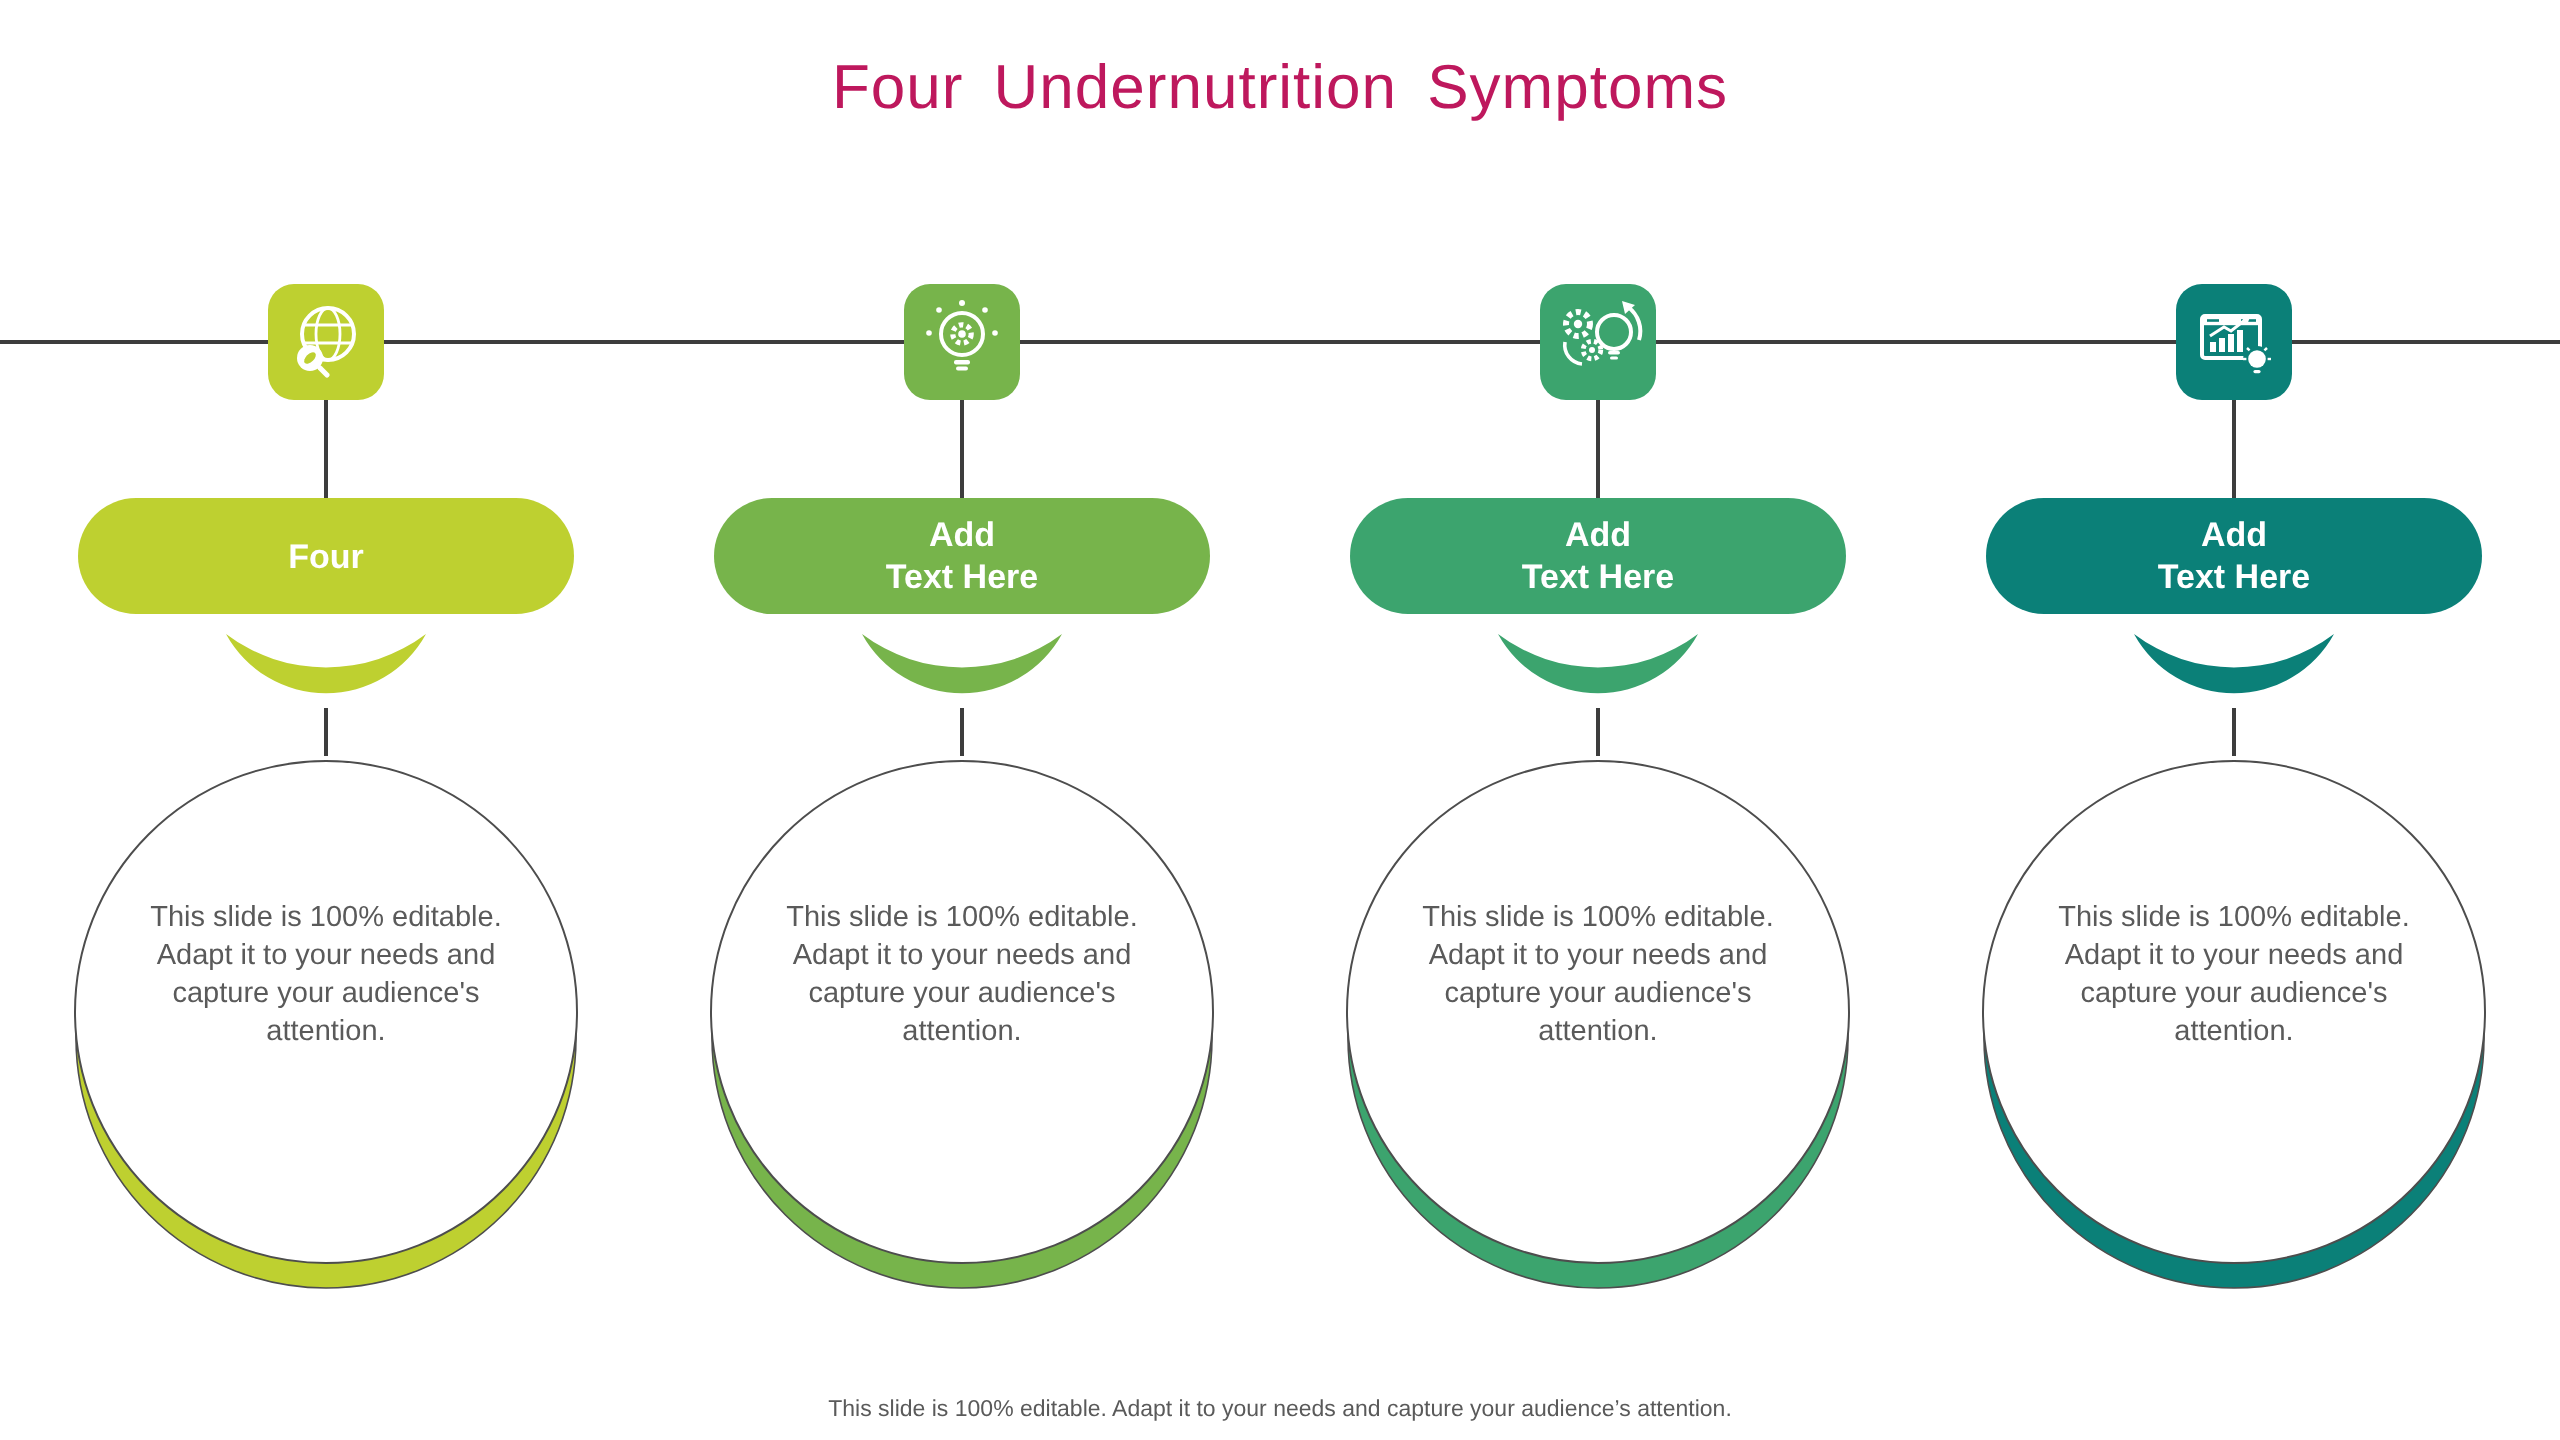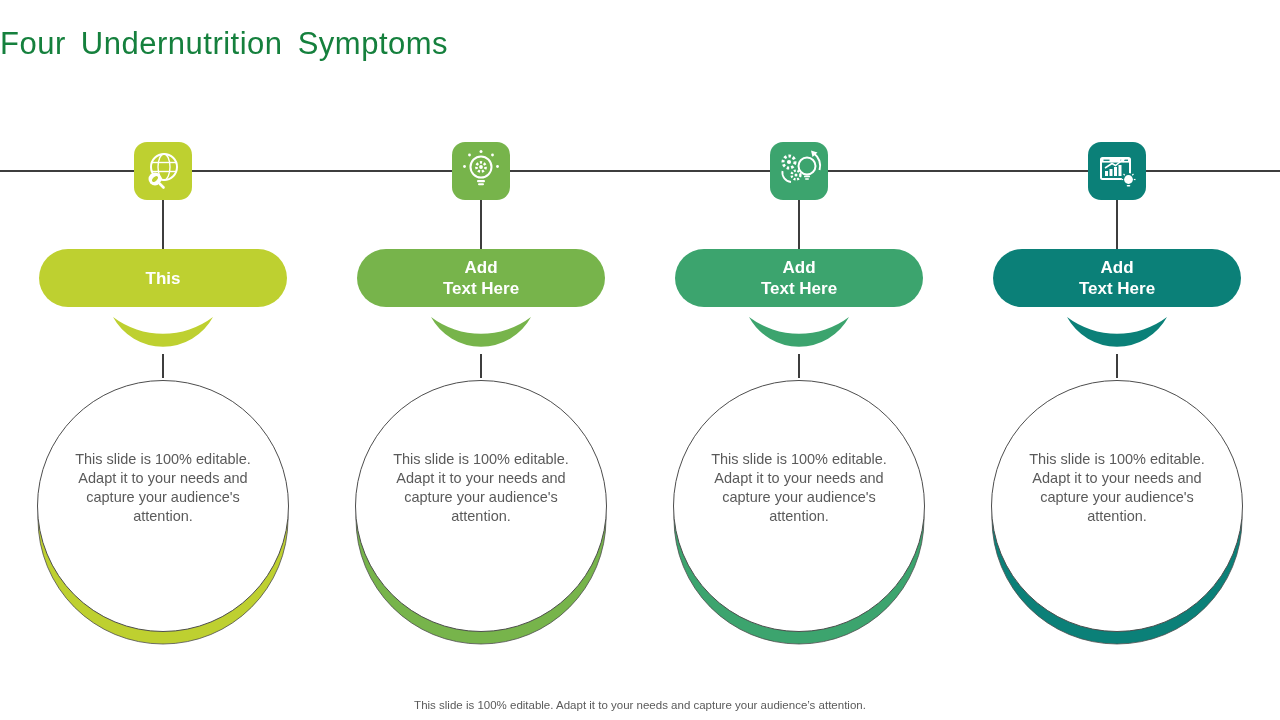--- a/index.html
+++ b/index.html
@@ -1,22 +1,22 @@
 <!DOCTYPE html>
 <html><head>
 <meta charset="utf-8">
 <style>
   html,body{margin:0;padding:0;}
   body{
     width:1280px;height:720px;position:relative;overflow:hidden;
     background:#ffffff;font-family:"Liberation Sans", sans-serif;
   }
   .title{
-    position:absolute;top:26px;left:0;width:1280px;text-align:left;
-    font-size:31px;color:#15803d;letter-spacing:.5px;word-spacing:6px;
+    position:absolute;top:26px;left:0;width:1280px;text-align:center;
+    font-size:31px;color:#be185d;letter-spacing:.5px;word-spacing:6px;
   }
   .timeline{
     position:absolute;top:170px;left:0;width:1280px;height:2px;background:#3d3d3d;
   }
   .cols{
     position:absolute;top:142px;left:4px;width:1272px;height:520px;
     display:grid;grid-template-columns:repeat(4,1fr);
   }
   .col{position:relative;color:var(--c);}
   .sq{
@@ -58,21 +58,21 @@
         <ellipse cx="30" cy="25" rx="6" ry="13" fill="none" stroke="#fff" stroke-width="1.4"></ellipse>
         <line x1="17.5" y1="20.5" x2="42.5" y2="20.5" stroke="#fff" stroke-width="1.4"></line>
         <line x1="17.5" y1="29.5" x2="42.5" y2="29.5" stroke="#fff" stroke-width="1.4"></line>
         <circle cx="21" cy="37" r="6.5" fill="#fff"></circle>
         <ellipse cx="21" cy="37" rx="3.6" ry="2" fill="currentColor" transform="rotate(-45 21 37)"></ellipse>
         <line x1="26" y1="42" x2="29.5" y2="45.5" stroke="#fff" stroke-width="2.6" stroke-linecap="round"></line>
       </svg>
     </div>
     <div class="v1"></div>
     <div class="pill">
-      <span>This</span>
+      <span>Four</span>
     </div>
     <svg class="arc" viewBox="0 0 112 46">
       <path d="M6,6 A57,57 0 0 0 106,6 A83,83 0 0 1 6,6 Z" fill="currentColor"></path>
     </svg>
     <div class="v2"></div>
     <svg class="bigcirc" viewBox="0 0 256 270">
       <circle cx="128" cy="141" r="125" fill="currentColor" stroke="#4d4d4d" stroke-width="0.8"></circle>
       <circle cx="128" cy="128" r="125.5" fill="#ffffff" stroke="#4d4d4d" stroke-width="1"></circle>
     </svg>
     <div class="circ-text">This slide is 100% editable. Adapt it to your needs and capture your audience's attention.</div>

